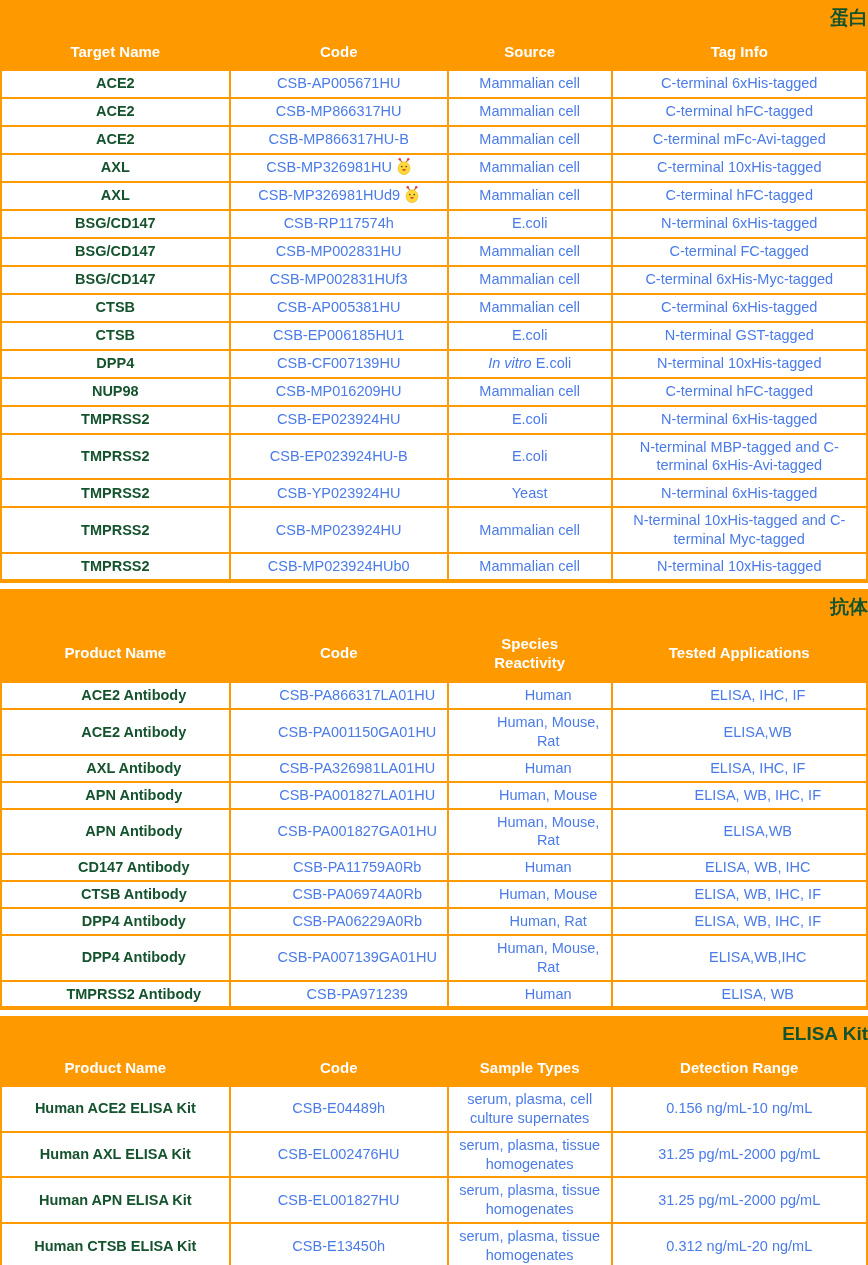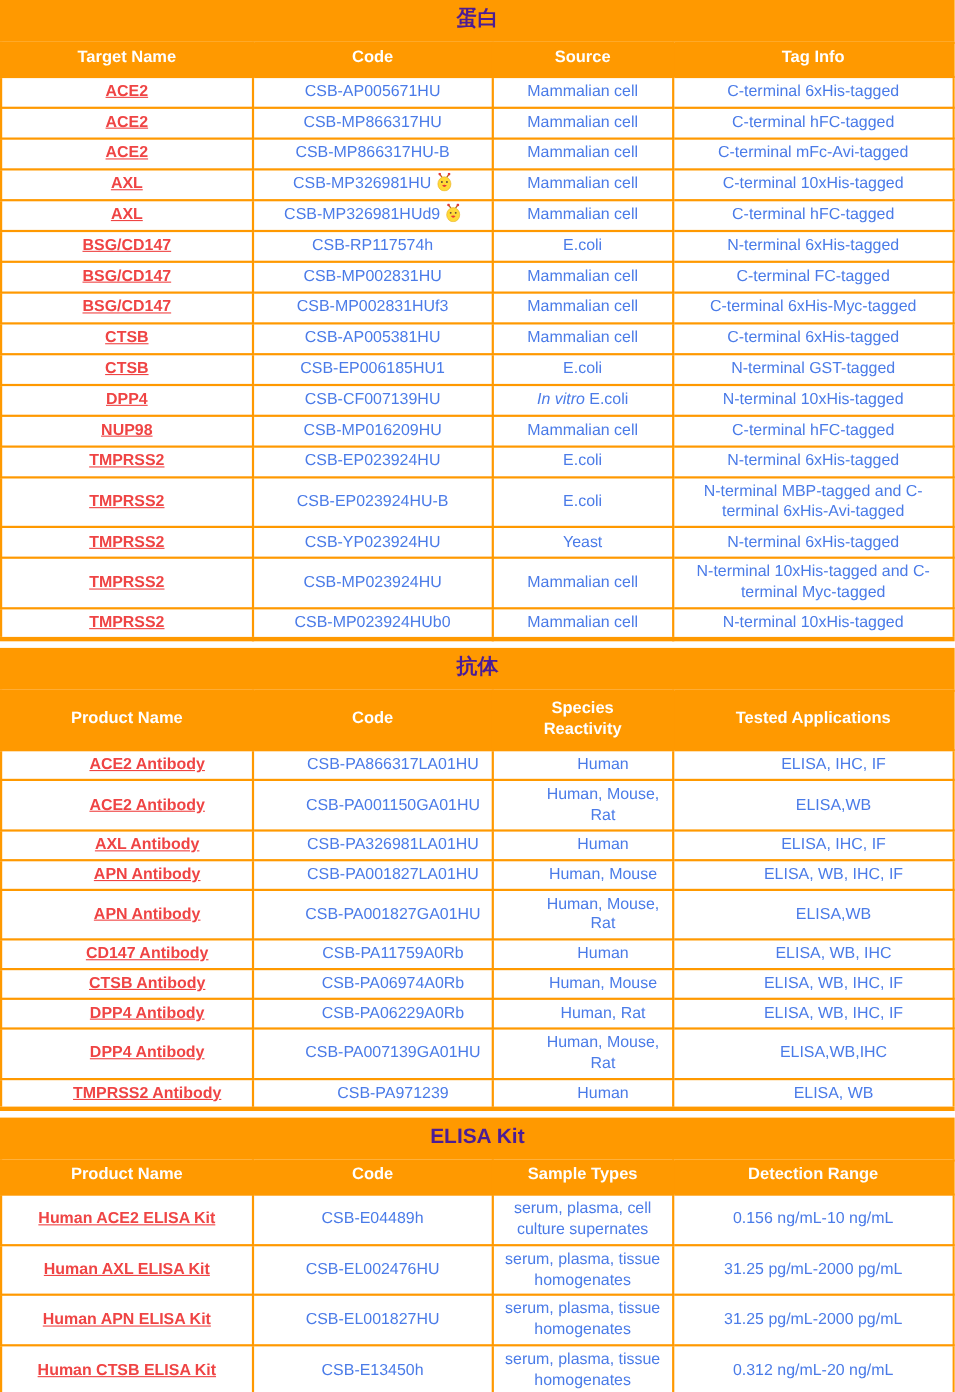--- a/index.html
+++ b/index.html
@@ -9,24 +9,24 @@
     background: #ffffff;
     font-family: "Liberation Sans", sans-serif;
   }
   .page { width: 868px; }
 
   .table-section { margin-top: 6px; }
   .table-section:first-child { margin-top: 0; }
 
   .section-title {
     background: #FF9900;
-    color: #4c1d95;
+    color: #14532d;
     font-weight: bold;
     font-size: 19px;
-    text-align: center;
+    text-align: right;
     padding: 8px 0 9px 0;
     line-height: 1.1;
   }
 
   table {
     width: 100%;
     border-collapse: collapse;
     table-layout: fixed;
     border: 2px solid #FF9900;
     border-bottom-width: 4px;
@@ -53,21 +53,21 @@
     vertical-align: middle;
     font-size: 14.5px;
     color: #4A7BE8;
     padding: 3px 6px;
     line-height: 1.3;
     height: 28px;
   }
   .section-antibody td { height: 26px; padding-left: 43px; }
   .section-elisa-kit td { height: 40px; }
 
-  .cell-name { font-weight: bold; color: #ef4444; text-decoration: underline; }
+  .cell-name { font-weight: bold; color: #14532d; }
 
   .code-icon {
     display: inline-block;
     vertical-align: middle;
     margin-left: 5px;
     margin-top: -3px;
   }
   .src-italic { font-style: italic; margin-right: 4px; text-align: center; }
 
   col.c1 { width: 26.4%; }

